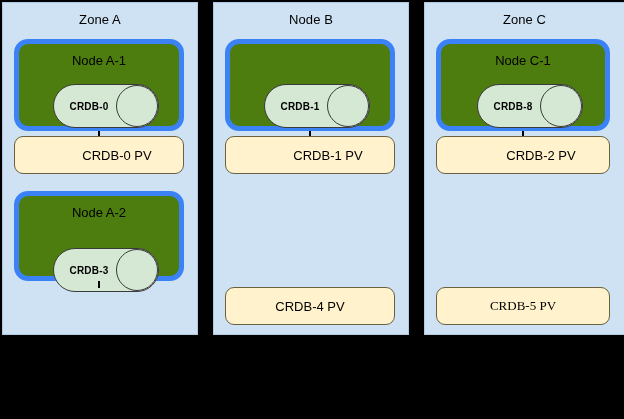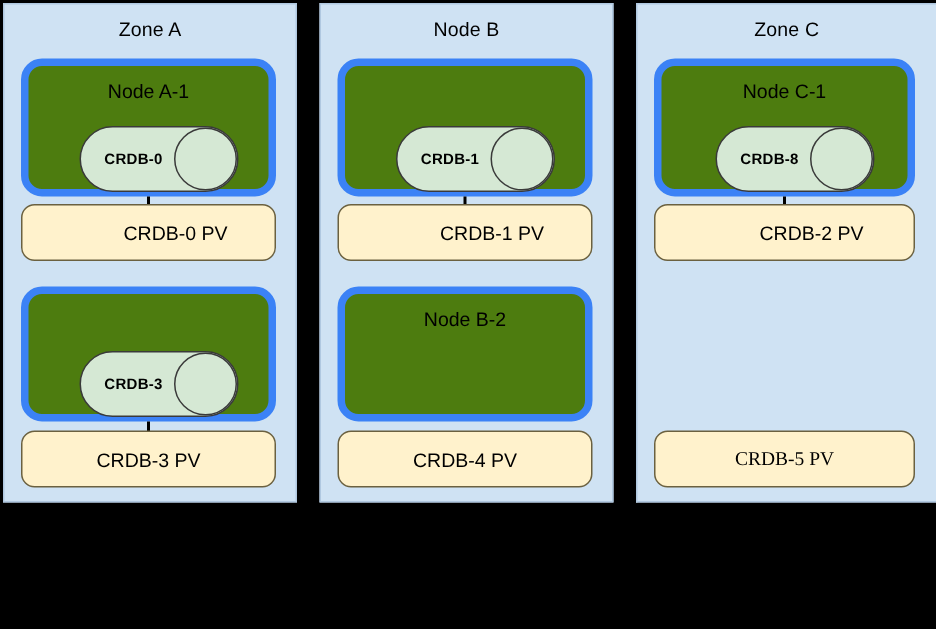--- a/index.html
+++ b/index.html
@@ -154,46 +154,43 @@
       <div class="cyl">
         <div class="cyl-body"></div>
         <div class="cyl-cap"></div>
         <div class="cyl-label">CRDB-0</div>
       </div>
     </div>
     <div class="connector" style="left:95px; top:128px; height:6px;"></div>
     <div class="pv pv-row1">CRDB-0 PV</div>
 
     <div class="node node-row2">
-      <div class="cyl" style="top:38px;text-align:center;">
+      <div class="node-title">Node A-2</div>
+      <div class="cyl" style="top:52px;text-align:center;">
         <div class="cyl-body"></div>
         <div class="cyl-cap"></div>
         <div class="cyl-label">CRDB-3</div>
       </div>
     </div>
     <div class="connector" style="left:95px; top:278px; height:7px;"></div>
-    <div class="pv pv-row2">CRDB-3 PV</div>
   </div>
 
   <div class="zone zone-b">
     <div class="zone-title">Node B</div>
 
     <div class="node node-row1">
       <div class="cyl">
         <div class="cyl-body"></div>
         <div class="cyl-cap"></div>
         <div class="cyl-label">CRDB-1</div>
       </div>
     </div>
     <div class="connector" style="left:95px; top:128px; height:6px;"></div>
     <div class="pv pv-row1">CRDB-1 PV</div>
 
-    <div class="node node-row2">
-      <div class="node-title">Node B-2</div>
-    </div>
     <div class="pv pv-row2">CRDB-4 PV</div>
   </div>
 
   <div class="zone zone-c">
     <div class="zone-title">Zone C</div>
 
     <div class="node node-row1">
       <div class="node-title">Node C-1</div>
       <div class="cyl" style="left:36px;">
         <div class="cyl-body"></div>

